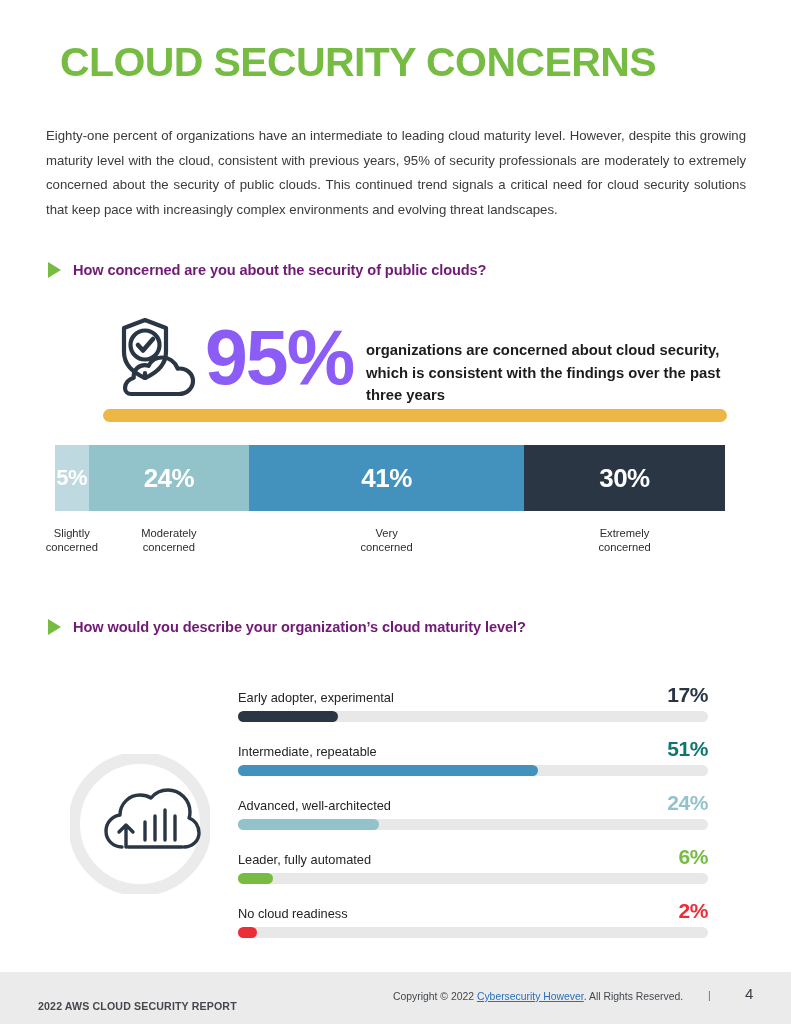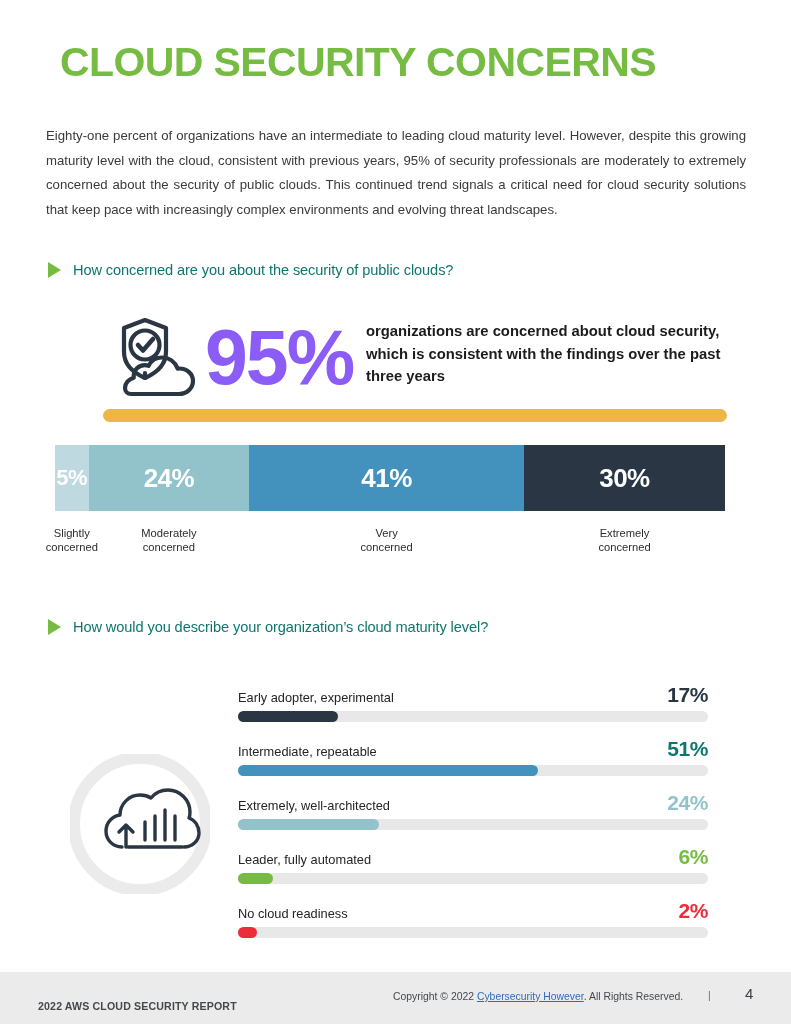--- a/index.html
+++ b/index.html
@@ -30,33 +30,33 @@
 
   
   .question { position: absolute; display: flex; align-items: center; gap: 12px; }
   .q-tri {
     width: 0; height: 0;
     border-left: 13px solid #76bc43;
     border-top: 8px solid transparent;
     border-bottom: 8px solid transparent;
     flex: 0 0 auto;
   }
-  .q-text { font-size: 14.6px; font-weight: normal; color: #0f766e; letter-spacing: -0.1px; }
+  .q-text { font-size: 14.6px; font-weight: bold; color: #701a75; letter-spacing: -0.1px; }
   #question-1 { left: 48px; top: 262px; }
   #question-2 { left: 48px; top: 619px; }
 
   
   .hero-icon { position: absolute; left: 104px; top: 314px; width: 98px; height: 86px; }
   .hero-pct {
     position: absolute; left: 205px; top: 316px;
     font-size: 77px; font-weight: bold; color: #8b5cf6;
     letter-spacing: -2px; line-height: 82px;
   }
   .hero-copy {
-    position: absolute; left: 366px; top: 320px; width: 360px;
+    position: absolute; left: 366px; top: 339px; width: 360px;
     font-size: 14.8px; font-weight: bold; line-height: 22.5px; color: #1c1c1c;
   }
   .hero-rule {
     position: absolute; left: 103px; top: 409px;
     width: 624px; height: 13px; border-radius: 7px; background: #edb645;
   }
 
   
   .stack {
     position: absolute; left: 55px; top: 445px;
@@ -178,21 +178,21 @@
         <div class="row-head">
           <span class="row-label">Intermediate, repeatable</span>
           <span class="row-value" style="color: #0f766e;">51%</span>
         </div>
         <div class="track">
           <div class="fill" style="width: 63.75%; background: rgb(66, 146, 189);"></div>
         </div>
       </div>
       <div class="row">
         <div class="row-head">
-          <span class="row-label">Extremely, well-architected</span>
+          <span class="row-label">Advanced, well-architected</span>
           <span class="row-value" style="color: rgb(146, 194, 202);">24%</span>
         </div>
         <div class="track">
           <div class="fill" style="width: 30%; background: rgb(146, 194, 202);"></div>
         </div>
       </div>
       <div class="row">
         <div class="row-head">
           <span class="row-label">Leader, fully automated</span>
           <span class="row-value" style="color: rgb(118, 188, 67);">6%</span>

